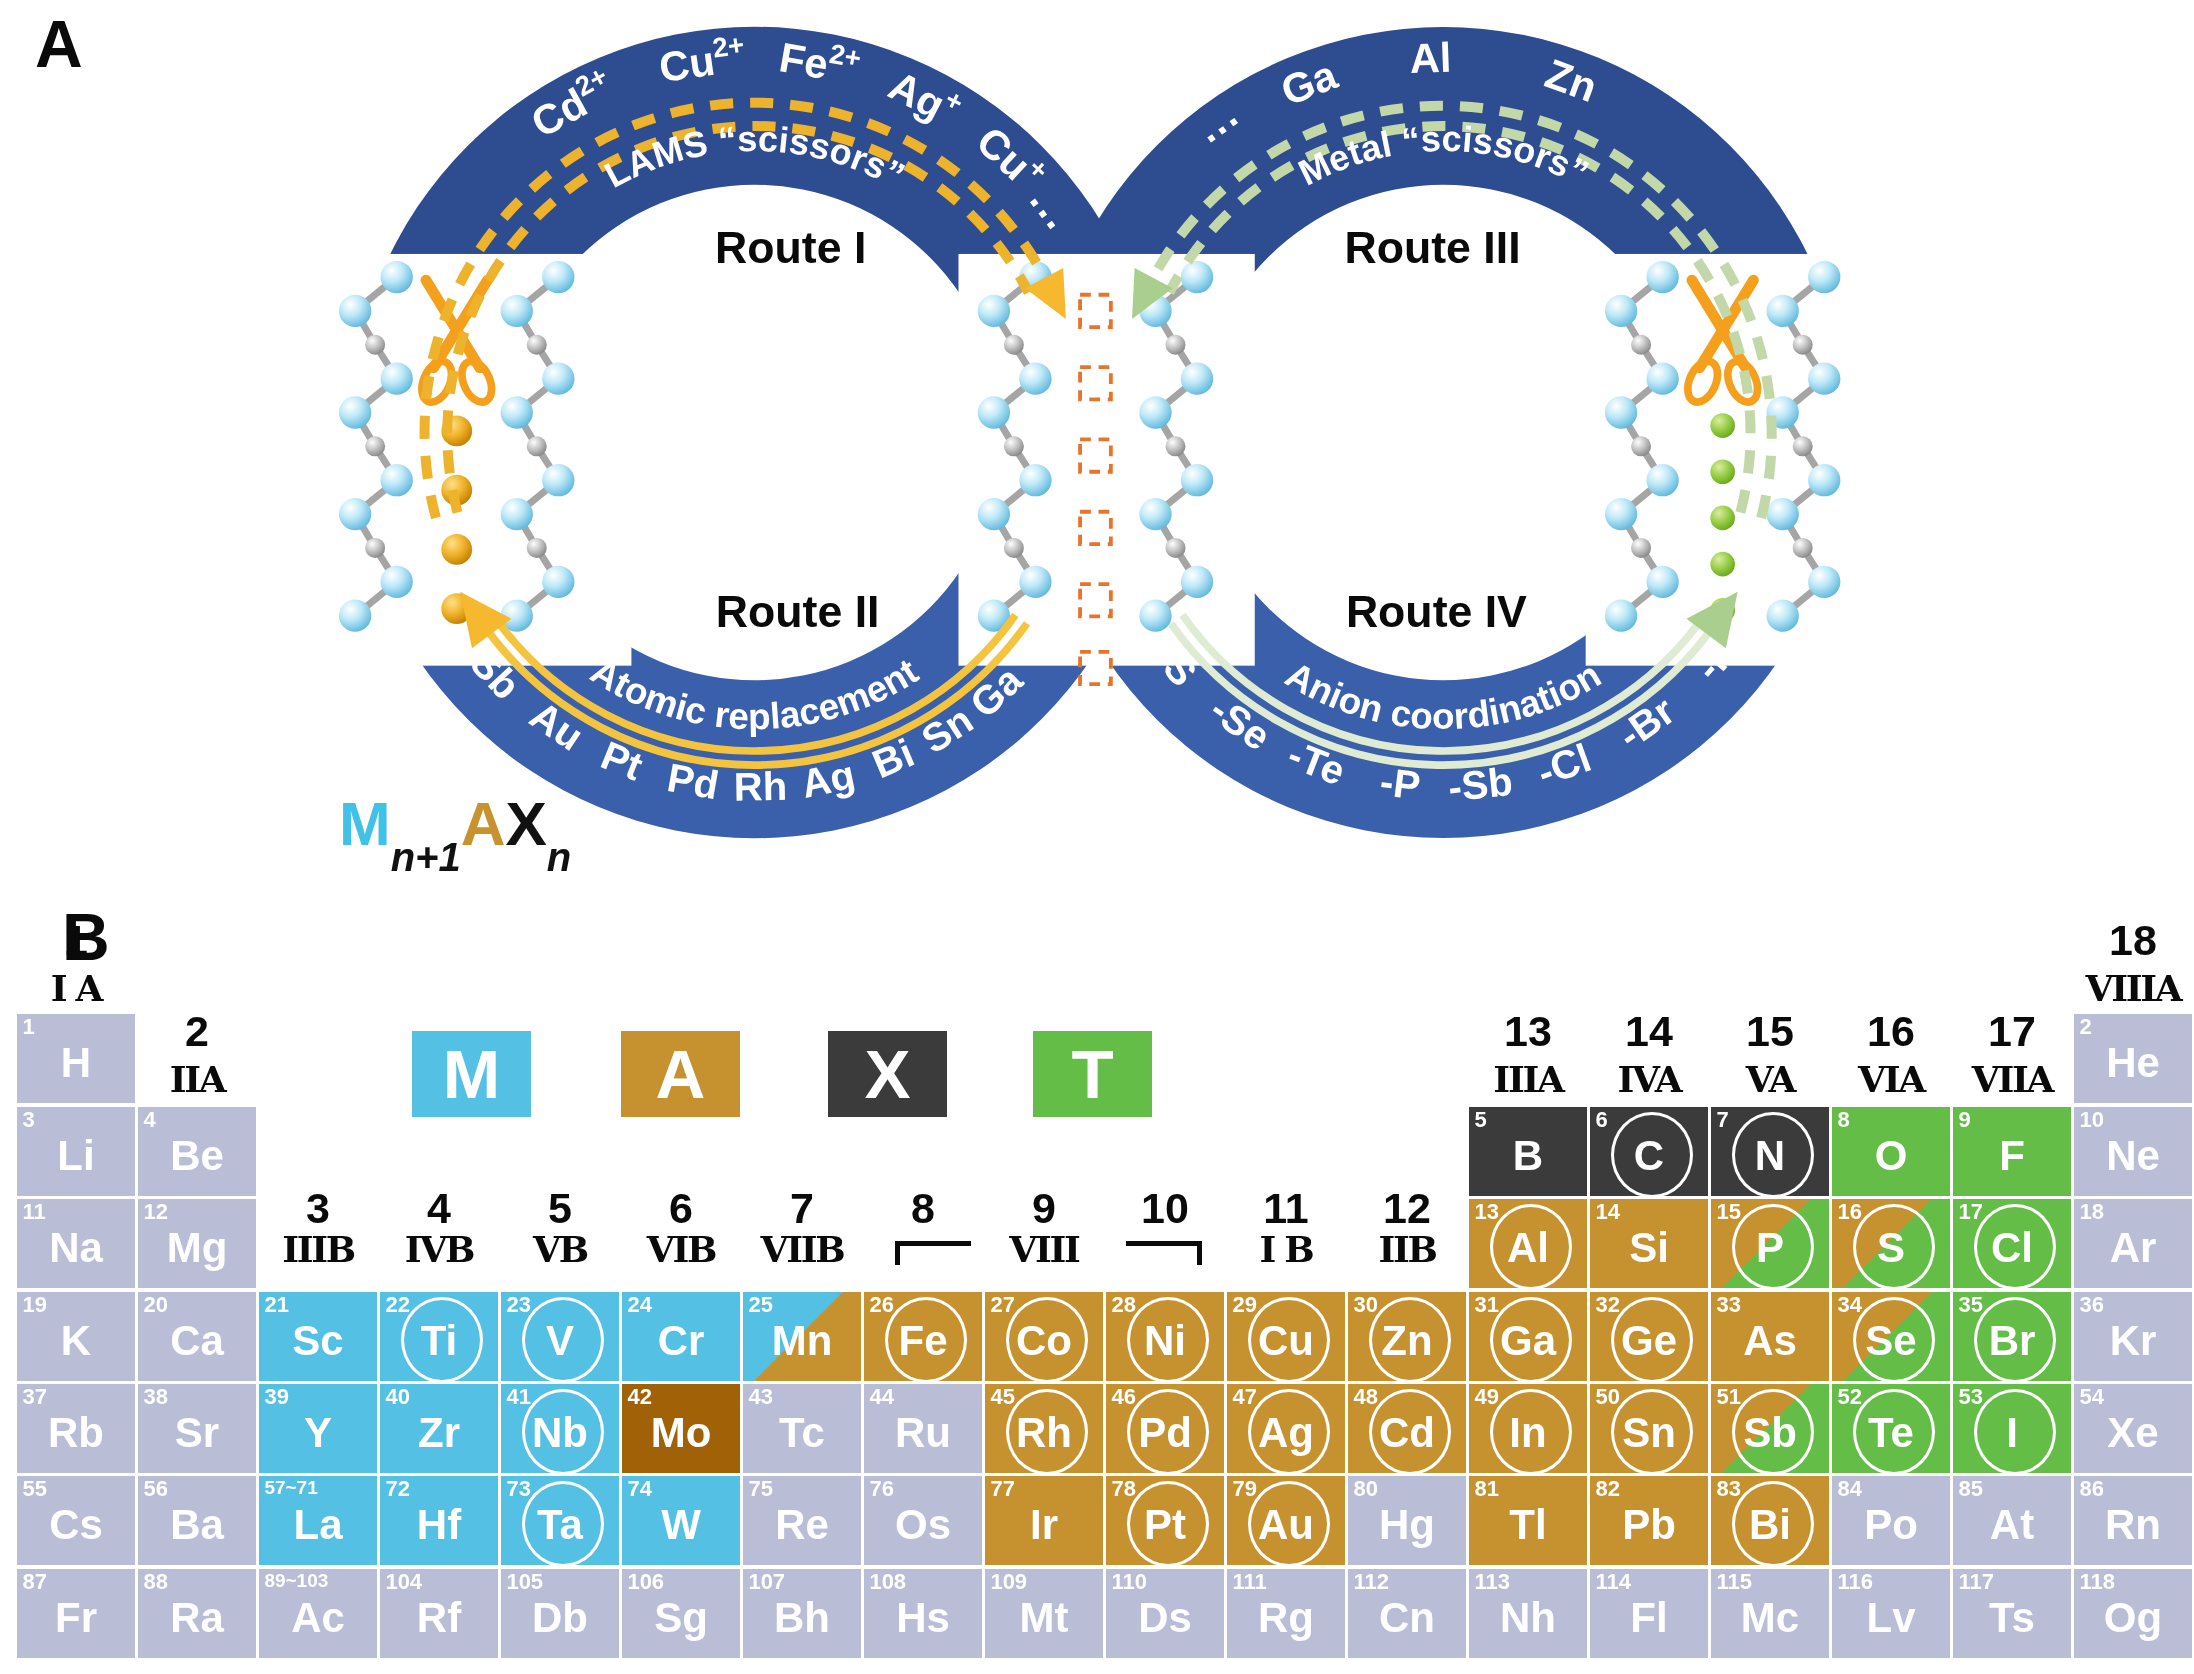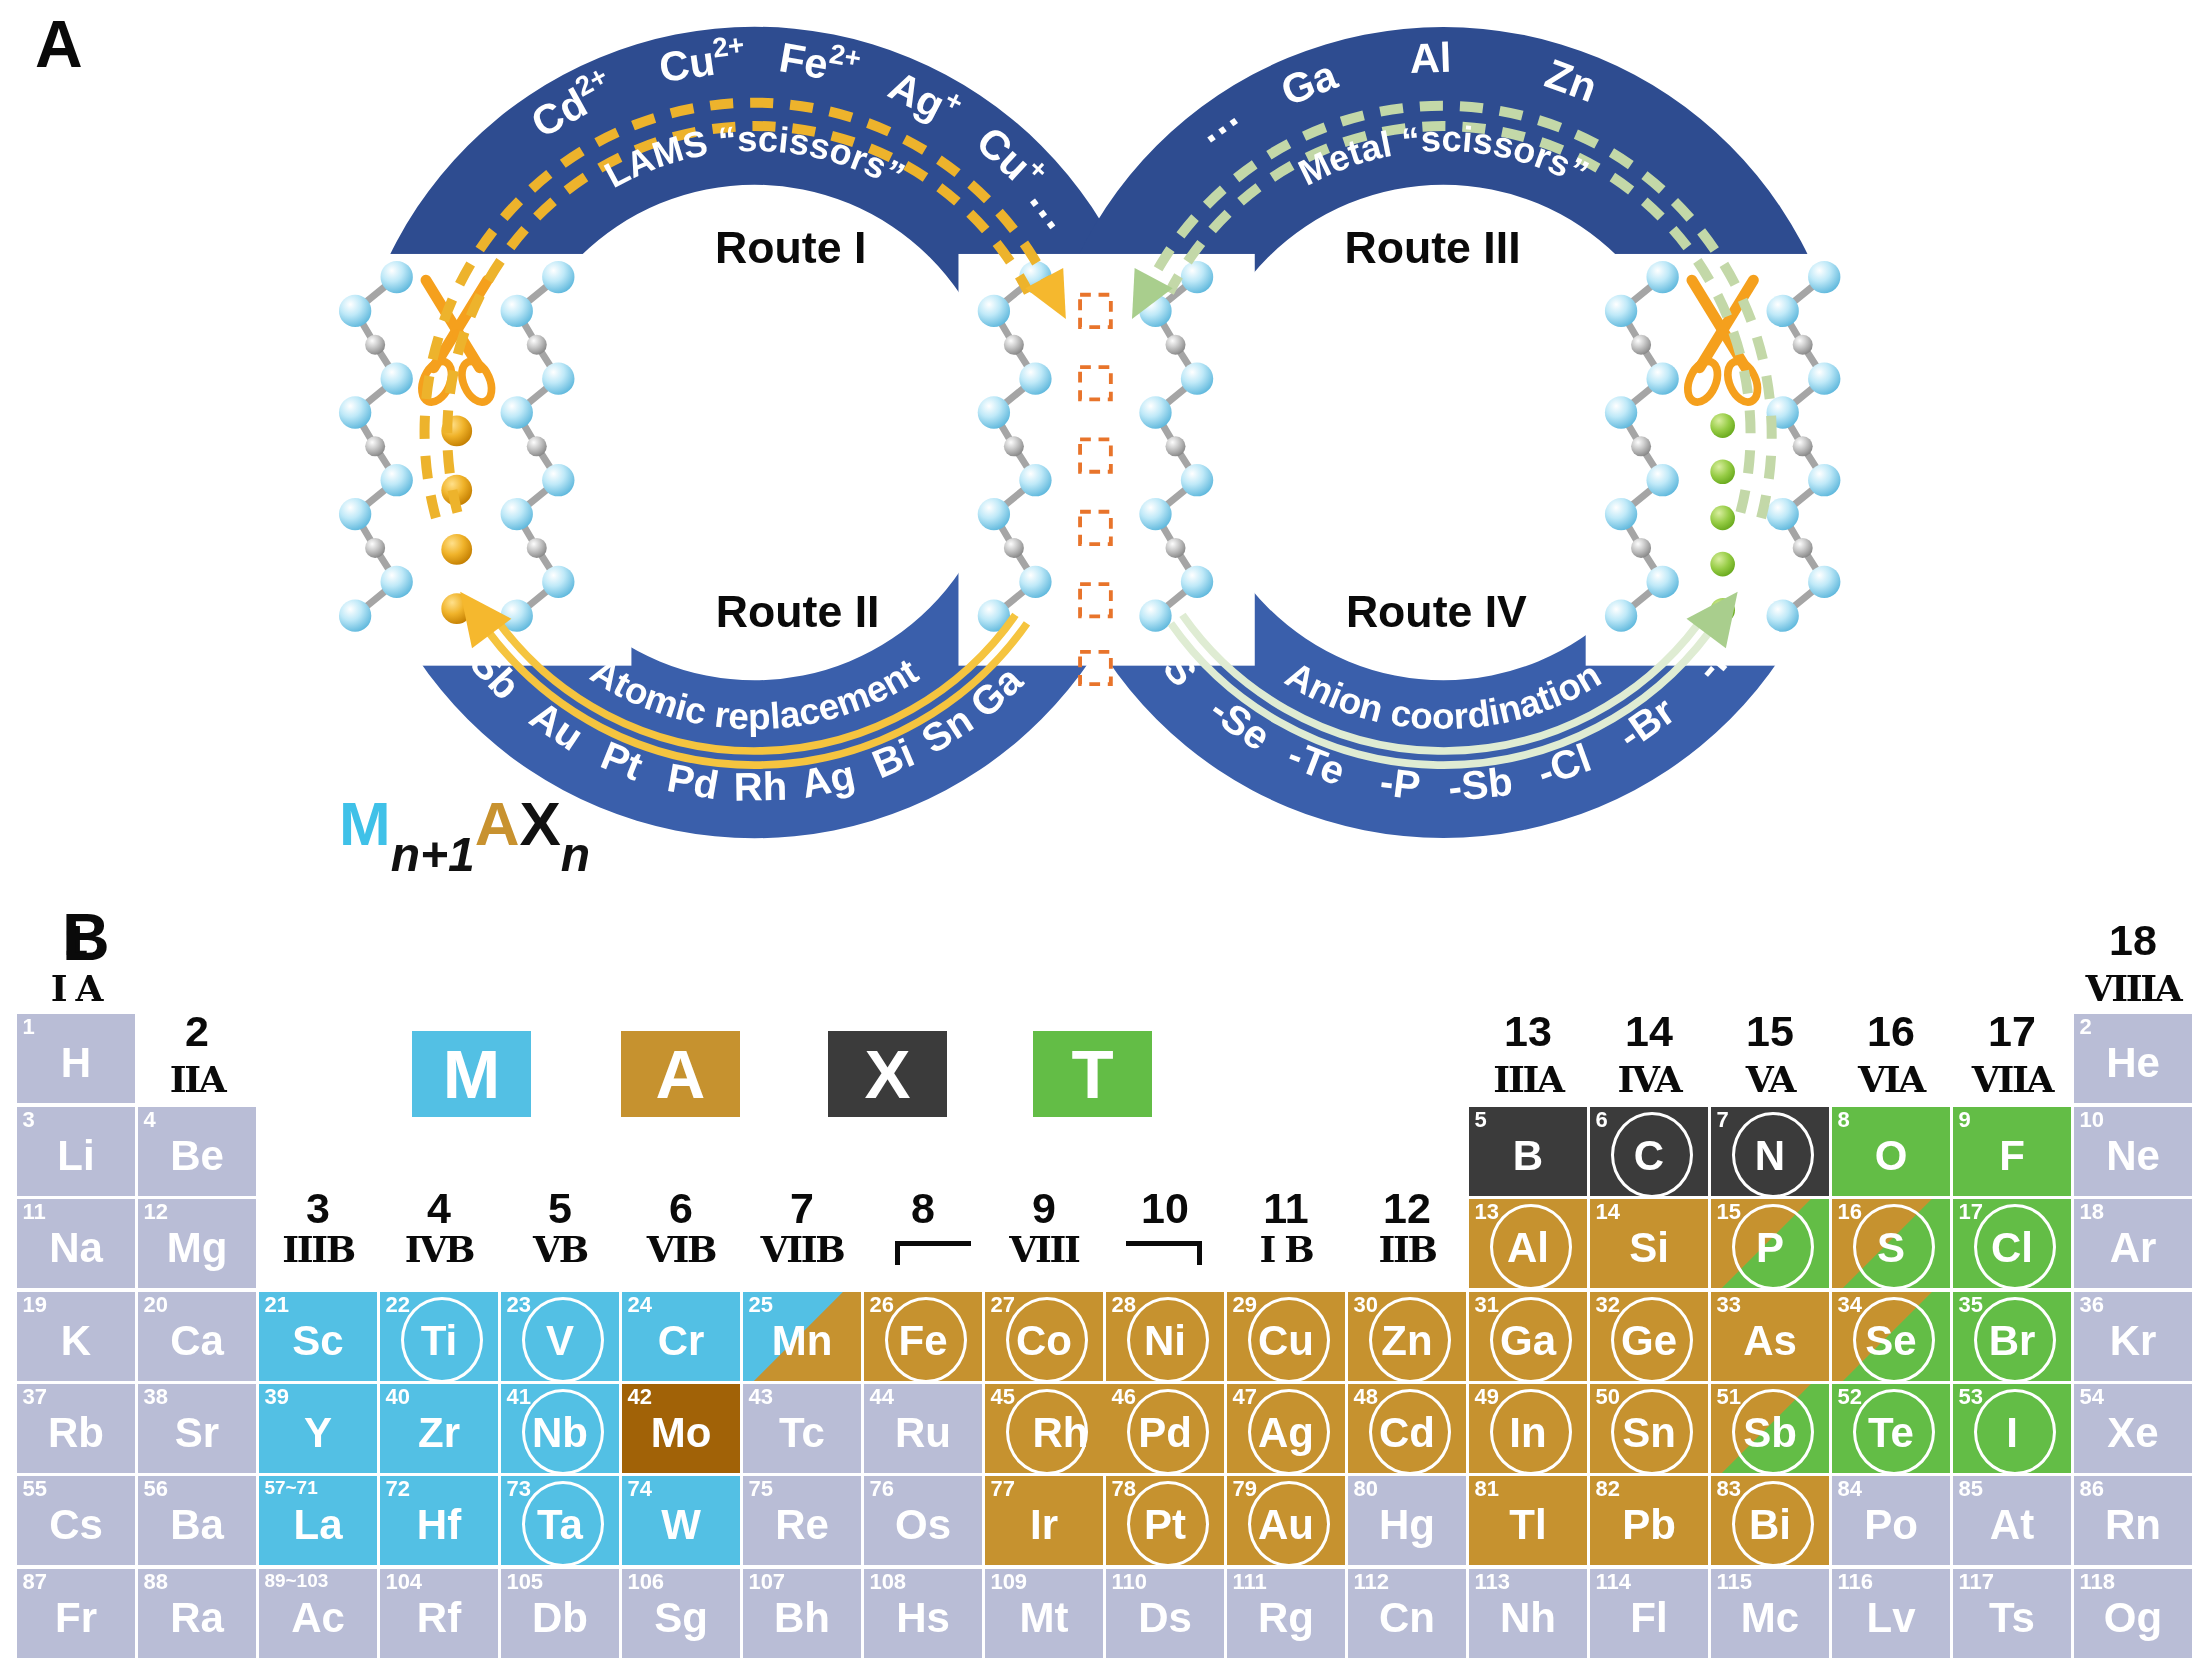--- a/index.html
+++ b/index.html
@@ -1,21 +1,21 @@
 <!DOCTYPE html>
 <html style="font-size:12.3px"><head>
 <meta charset="utf-8">
 <style>
   html,body{margin:0;padding:0;background:#fff;font-family:"Liberation Sans",sans-serif;}
   #canvas{position:relative;width:2194px;height:1675px;background:#fff;overflow:hidden;}
   .panel-label{position:absolute;font-size:66px;font-weight:bold;color:#0a0a0a;z-index:30;}
   svg text{font-family:"Liberation Sans",sans-serif;}
   
   .formula{position:absolute;font-weight:bold;font-size:62px;color:#111;white-space:nowrap;z-index:25;}
-  .formula .sub{font-size:48px;font-style:italic;vertical-align:-26px;font-weight:bold;color:#111;}
+  .formula .sub{font-size:40px;font-style:italic;vertical-align:-26px;font-weight:bold;color:#111;}
   .formula .sub-u{font-style:normal;}
   .vac-box{display:inline-block;width:38px;height:42px;border:7px solid #111;vertical-align:-17px;margin:0 4.6px;}
   
   #panelB{position:absolute;left:0;top:885px;width:2194px;height:789px;}
   .cell{position:absolute;width:118px;height:89px;}
   .cell .num{position:absolute;top:1.5px;left:5.4px;font-size:22px;font-weight:bold;color:#fff;line-height:1;}
   .cell .num.small{font-size:19px;}
   .cell .sym{position:absolute;left:0;top:0;right:0;bottom:0;display:flex;align-items:center;justify-content:center;padding-top:9.2px;font-size:42px;font-weight:bold;color:#fff;}
   .cell .ring{position:absolute;left:21px;top:4.6px;width:76px;height:80px;border:3.8px solid #fff;border-radius:50%;}
   .gh-num{position:absolute;transform:translateX(-50%);font-size:43px;font-weight:bold;color:#0a0a0a;line-height:1;}
@@ -492,21 +492,21 @@
           <div class="sym">Mo</div>
         </div>
         <div class="cell" style="left: 743px; top: 499px; background: rgb(185, 189, 214);">
           <div class="num">43</div>
           <div class="sym">Tc</div>
         </div>
         <div class="cell" style="left: 864px; top: 499px; background: rgb(185, 189, 214);">
           <div class="num">44</div>
           <div class="sym">Ru</div>
         </div>
-        <div class="cell" style="left: 985px; top: 499px; background: rgb(198, 146, 47); padding-left: 33px;">
+        <div class="cell" style="left: 985px; top: 499px; background: rgb(198, 146, 47);">
           <div class="ring"></div>
           <div class="num">45</div>
           <div class="sym">Rh</div>
         </div>
         <div class="cell" style="left: 1106px; top: 499px; background: rgb(198, 146, 47);">
           <div class="ring"></div>
           <div class="num">46</div>
           <div class="sym">Pd</div>
         </div>
         <div class="cell" style="left: 1227px; top: 499px; background: rgb(198, 146, 47);">

